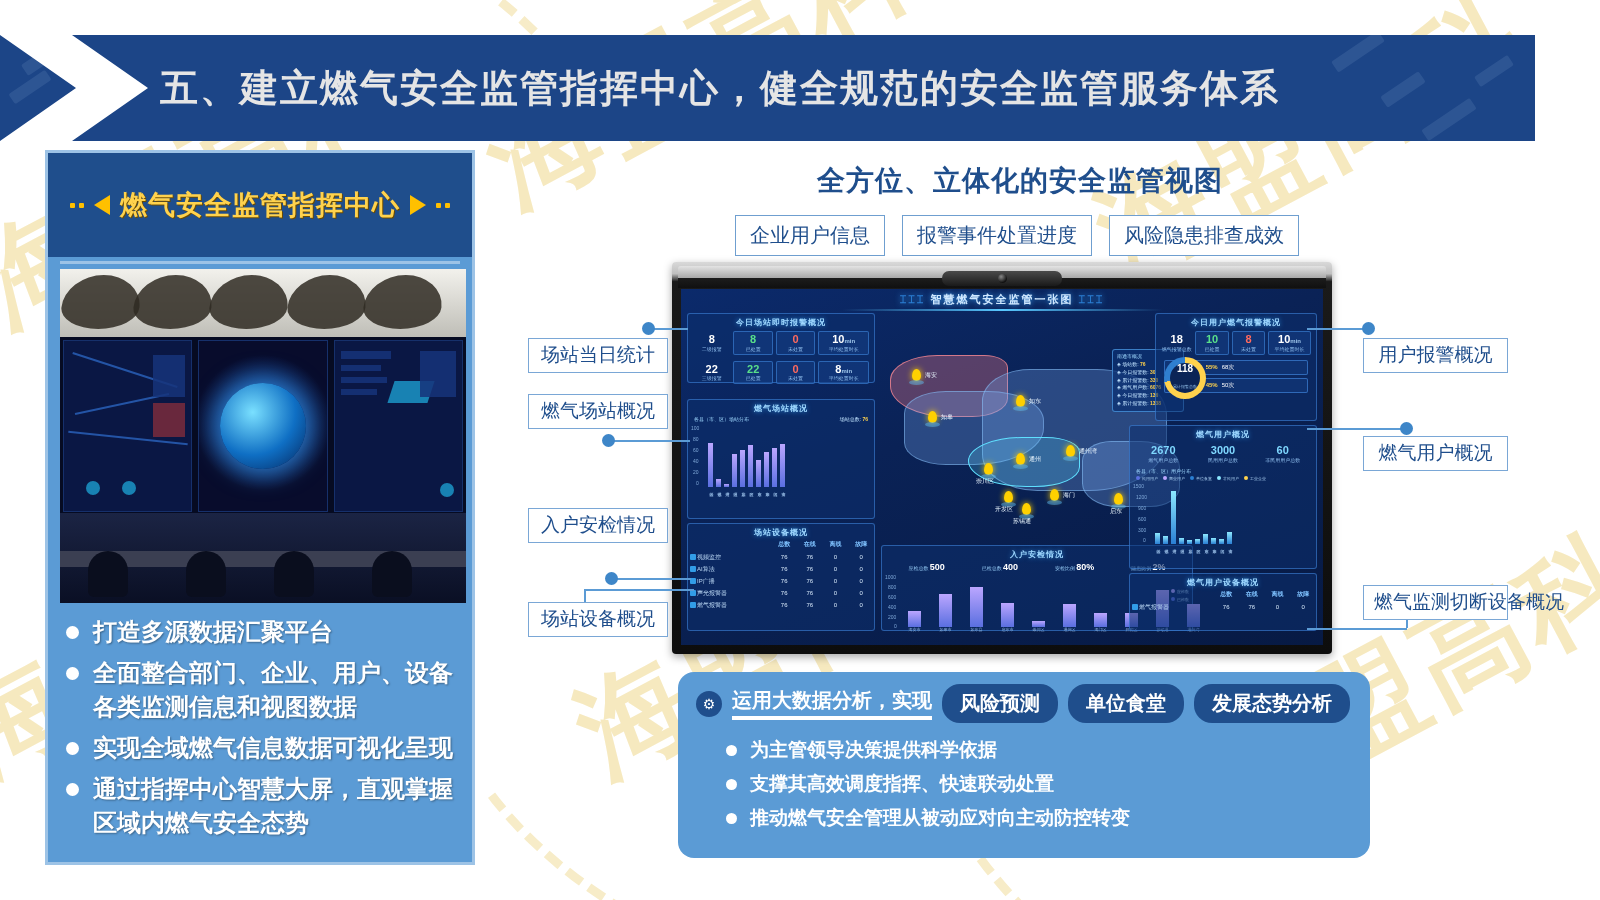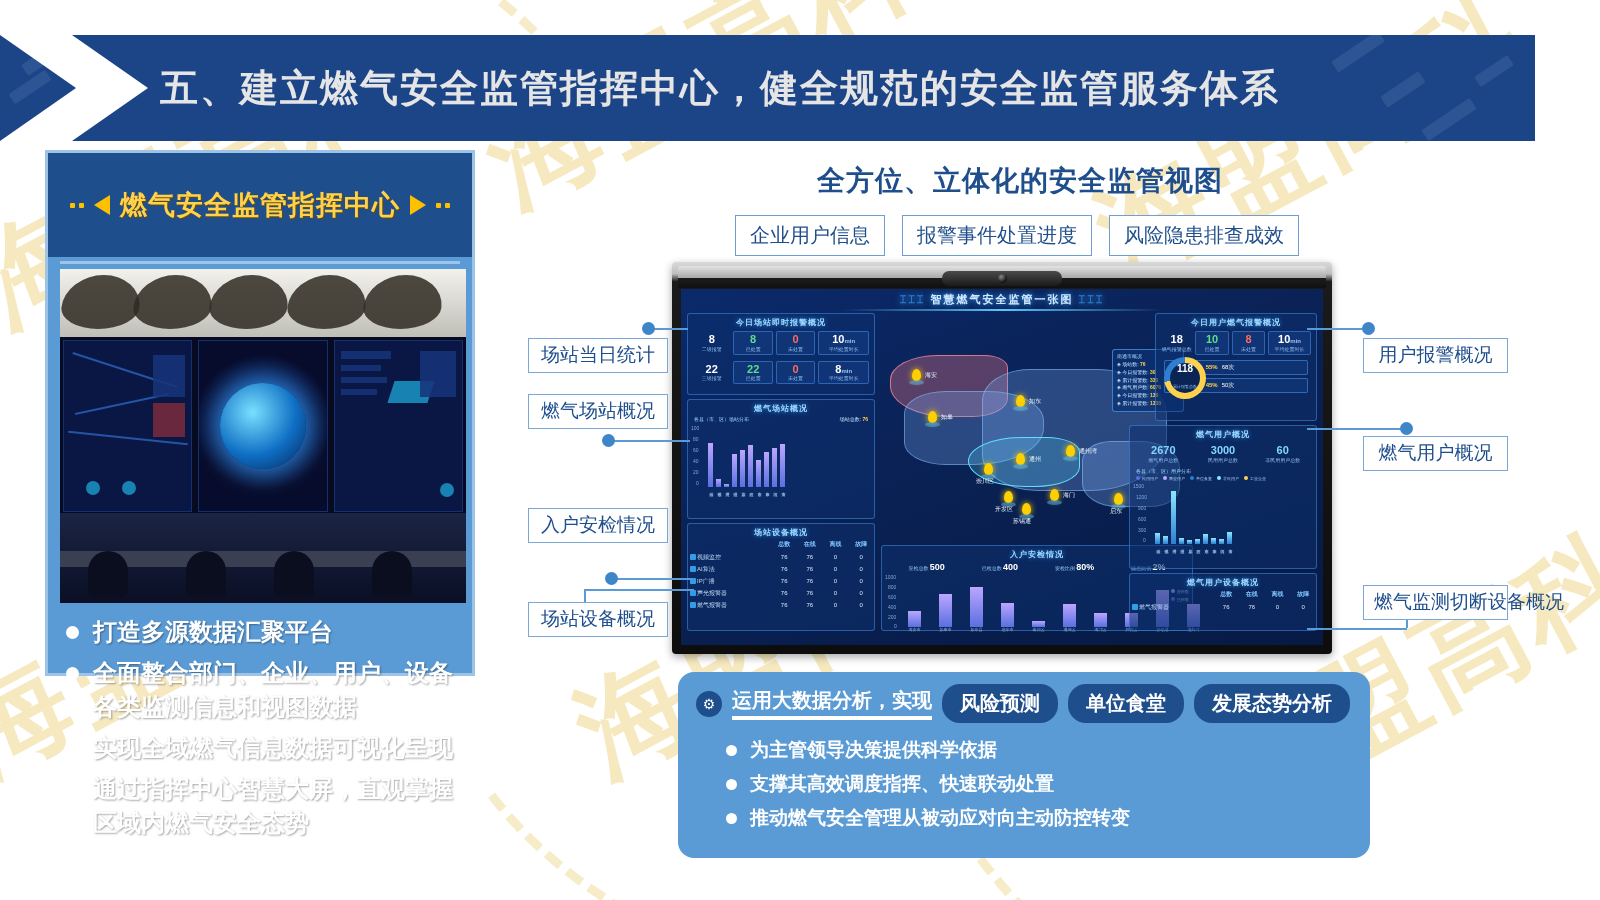--- a/index.html
+++ b/index.html
@@ -50,21 +50,21 @@
     white-space:nowrap;
   }
   .banner .deco { position:absolute; top:0; left:0; width:100%; height:100%;
                   opacity:.18; }
   .banner .deco i {
     position:absolute; display:block; background:#7d9ec9; border-radius:2px;
   }
 
   
   .left-card {
-    position:absolute; left:45px; top:150px; width:430px; height:526px;
+    position:absolute; left:45px; top:150px; width:430px; height:715px;
     background:#5b9bd5; border:3px solid #9dc3e6;
   }
   .lc-head {
     position:absolute; left:0; top:0; width:100%; height:104px;
     background:#1f4e8c; display:flex; align-items:center; justify-content:center;
     gap:10px;
   }
   .lc-head .title {
     color:#ffd24d; font-size:27px; font-weight:700; letter-spacing:1px;
     text-shadow:1px 1px 0 #6b4b00;
@@ -413,21 +413,21 @@
     </div>
     <div class="screen">
 
       <div class="scr-title">
         <span class="bar">⌶⌶⌶</span>
         <span>智慧燃气安全监管一张图</span>
         <span class="bar">⌶⌶⌶</span>
       </div>
       <div class="glowline"></div>
 
-      <div class="pnl" style="left:6px; top:24px; width:188px; height:82px;">
+      <div class="pnl" style="left:6px; top:24px; width:188px; height:70px;">
         <div class="ph">今日场站即时报警概况</div>
         <div class="kpi-row">
           <div class="kpi plain">
             <div class="v v-w">8</div>
             <div class="l">二级报警</div>
           </div>
           <div class="kpi">
             <div class="v v-g">8</div>
             <div class="l">已处置</div>
           </div>

